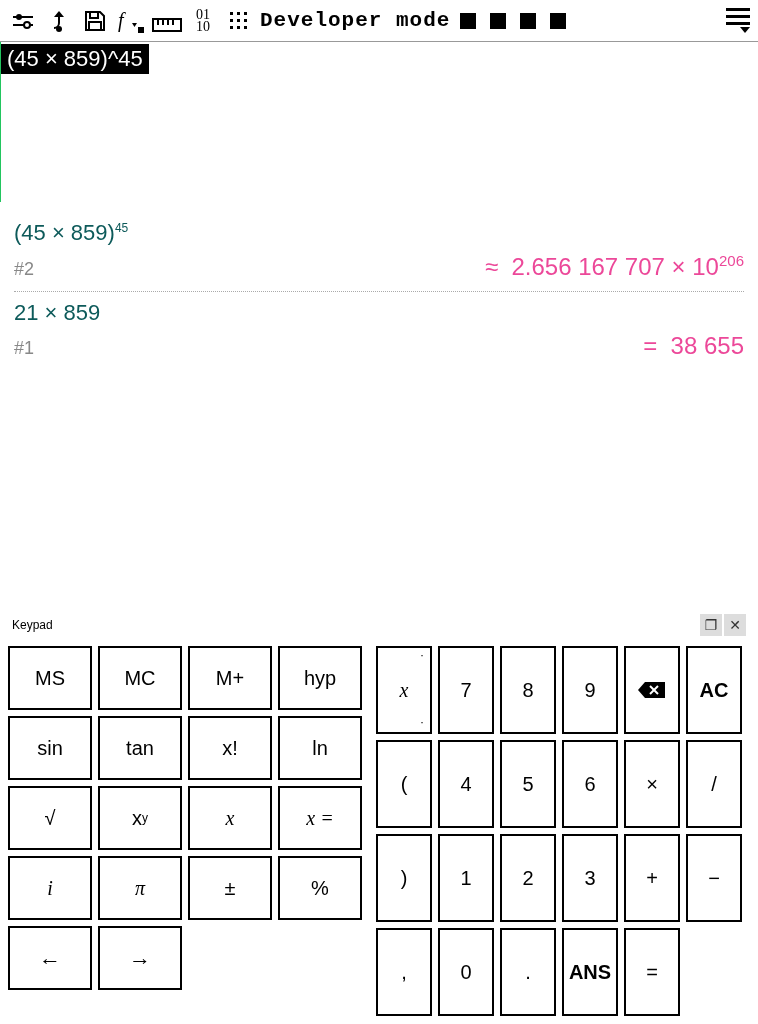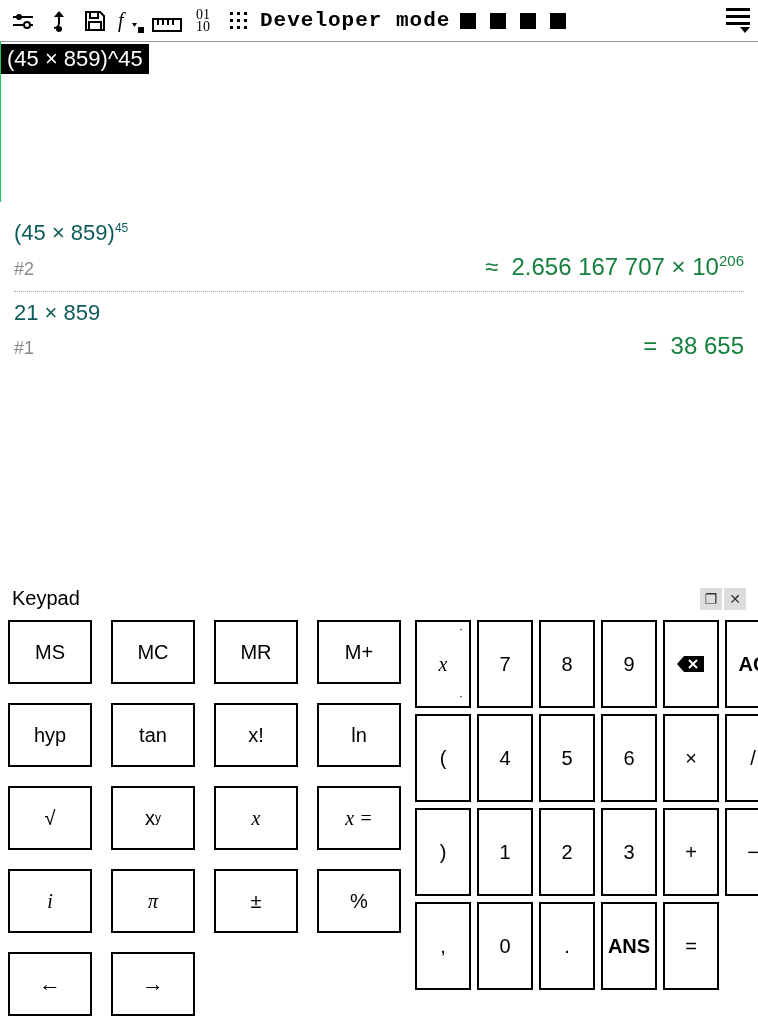--- a/index.html
+++ b/index.html
@@ -88,57 +88,57 @@
   display: flex;
   align-items: baseline;
   justify-content: space-between;
   margin-top: 6px;
 }
 .hist-id {
   color: #888;
   font-size: 18px;
 }
 .hist-result {
-  color: #15803d;
+  color: #ec4899;
   font-size: 24px;
 }
 .hist-result sup { font-size: 15px; }
 .keypad-panel {
   position: absolute;
   bottom: 0;
   left: 0;
   right: 0;
   padding: 8px;
 }
 .kp-header {
   display: flex;
   align-items: center;
   justify-content: space-between;
   padding: 4px 4px 10px 4px;
 }
-.kp-title { font-size: 20px; }
+.kp-title { font-size: 12px; }
 .kp-ctrls { display: flex; gap: 2px; }
 .kp-ctrl {
   width: 22px; height: 22px;
   background: #ddd;
   display: flex;
   align-items: center;
   justify-content: center;
   font-size: 14px;
   color: #333;
 }
 .kp-body {
   display: flex;
   gap: 14px;
 }
 .kp-grid-left {
   display: grid;
   grid-template-columns: repeat(4, 84px);
   grid-auto-rows: 64px;
-  gap: 19px;
+  gap: 6px;
 }
 .kp-grid-right {
   display: grid;
   grid-template-columns: repeat(6, 56px);
   grid-auto-rows: 88px;
   gap: 6px;
 }
 .kp-btn {
   border: 2px solid #000;
   background: #fff;
@@ -252,23 +252,23 @@
     <span class="kp-title">Keypad</span>
     <div class="kp-ctrls">
       <div class="kp-ctrl">❐</div>
       <div class="kp-ctrl">✕</div>
     </div>
   </div>
   <div class="kp-body">
     <div class="kp-grid-left" id="kp-left">
         <div class="kp-btn">MS</div>
         <div class="kp-btn">MC</div>
-        <div class="kp-btn">MR</div>
         <div class="kp-btn">M+</div>
         <div class="kp-btn">hyp</div>
+        <div class="kp-btn">sin</div>
         <div class="kp-btn">tan</div>
         <div class="kp-btn">x!</div>
         <div class="kp-btn">ln</div>
         <div class="kp-btn">√</div>
         <div class="kp-btn">x<sup style="font-size:12px">y</sup></div>
         <div class="kp-btn italic">x</div>
         <div class="kp-btn italic"><span style="font-style:italic;font-family:Georgia,serif">x</span>&nbsp;=</div>
         <div class="kp-btn italic">i</div>
         <div class="kp-btn italic">π</div>
         <div class="kp-btn">±</div>

